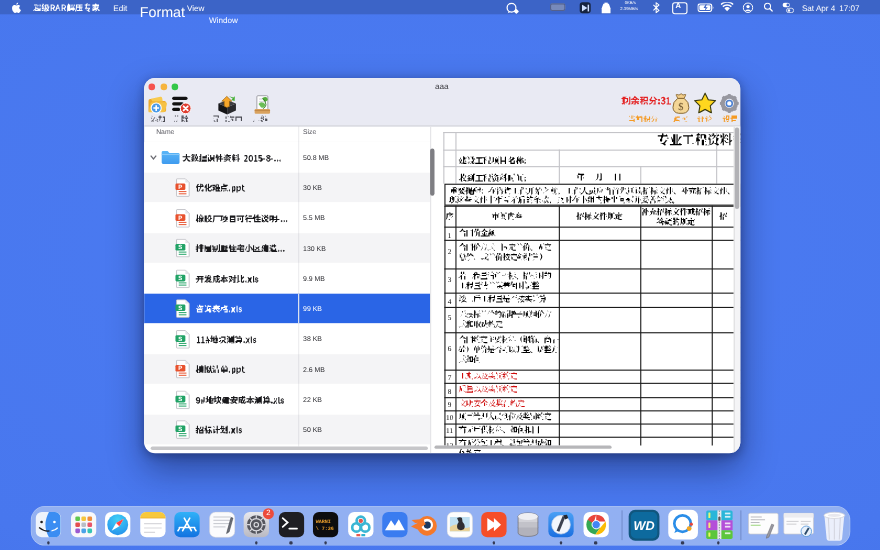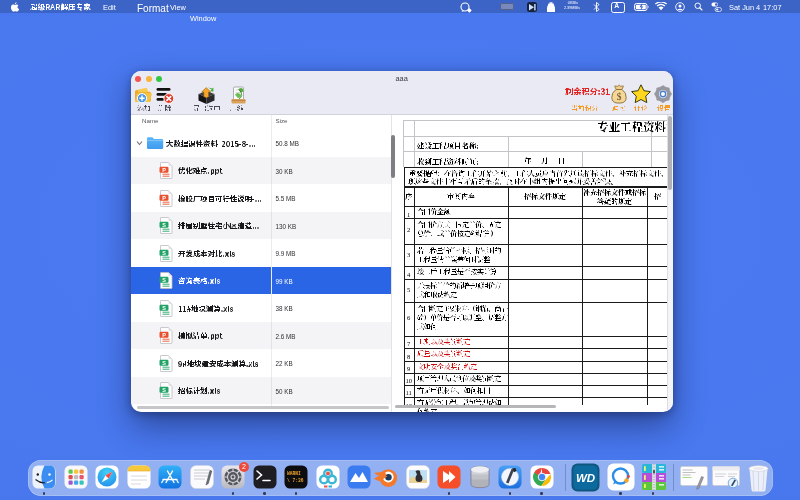--- a/index.html
+++ b/index.html
@@ -7,21 +7,21 @@
 .sp{position:absolute;white-space:pre}
 </style></head><body>
 <div class="abs" style="left:0;top:0;width:800px;height:13px;background:#3c64c7"></div>
 <svg class="abs" style="left:10px;top:2.2px" width="9" height="10" viewBox="0 0 12 14">
 <path fill="#fff" d="M8.2 2.2c.4-.5.7-1.2.6-1.9-.6.1-1.3.5-1.7 1-.4.4-.7 1.1-.6 1.8.7 0 1.3-.4 1.7-.9zM10.1 7.4c0-1.7 1.4-2.5 1.4-2.5-.8-1.1-2-1.3-2.4-1.3-1-.1-2 .6-2.5.6-.5 0-1.3-.6-2.2-.6C3.3 3.6 2.2 4.3 1.6 5.3.4 7.3 1.3 10.3 2.5 11.9c.6.8 1.3 1.7 2.2 1.7.9 0 1.2-.6 2.3-.6 1.1 0 1.4.6 2.3.6 1 0 1.6-.9 2.2-1.7.7-1 1-1.9 1-2 0 0-1.9-.7-2.4-2.5z"></path>
   </svg>
 <svg style="position:absolute;left:30.0px;top:1.0px;overflow:visible" width="62" height="13">
     <path d="M5 6H6V7H5ZM4 6V8H7V6ZM1 6C1 7 1 8 0 9C0 9 1 9 1 9C1 9 1 9 1 8C2 9 3 9 4 9H7C7 9 7 9 7 8C7 8 5 8 4 8C4 8 3 8 3 8V7H4V6H3V5H4V5C4 5 4 5 4 5C5 5 5 4 5 3H6C6 4 6 4 6 4C6 5 6 5 6 5C6 5 6 5 5 5C5 5 5 5 5 5C6 5 6 5 6 5C7 5 7 5 7 5C7 5 7 4 7 3C7 3 7 3 7 3H4V3H5C4 4 4 4 4 5V5H2V4H4V3H2V2H2V3H1V4H2V5H0V5H2V8C2 8 1 7 1 7C1 7 1 6 1 6ZM8 8 8 9C9 9 10 8 11 8C10 8 10 9 10 9C10 9 11 9 11 10C11 9 12 8 12 7C12 7 12 8 13 8C12 8 12 9 11 9C11 9 12 9 12 10C12 9 13 9 13 9C14 9 14 9 14 9C15 9 15 9 15 9C15 9 14 8 14 8C14 7 15 6 15 5L14 5L14 5H14C14 4 14 3 14 3H11V4H11C11 5 11 7 11 8L10 7C10 8 9 8 8 8ZM12 4H13C13 4 13 5 13 6H14C14 6 13 7 13 7C13 7 12 6 12 5C12 5 12 4 12 4ZM8 6C8 6 8 6 9 5C9 6 9 6 8 6C8 7 8 7 8 7C8 7 8 7 8 8C8 7 9 7 11 7C11 7 10 6 11 6L9 6C10 6 10 5 11 4L10 4C10 4 10 4 10 5L9 5C9 4 10 3 10 3L9 2C9 3 8 4 8 4C8 5 8 5 8 5C8 5 8 6 8 6ZM17 6V4H18C18 4 19 4 19 5C19 5 18 6 18 6ZM19 9H20L19 7C20 6 20 6 20 5C20 4 19 3 18 3H16V9H17V7H18ZM20 9H21L22 7H24L24 9H25L23 3H22ZM22 6 22 6C22 5 23 5 23 4H23C23 5 23 5 23 6L23 6ZM27 6V4H28C29 4 29 4 29 5C29 5 29 6 28 6ZM29 9H30L29 7C30 6 30 6 30 5C30 4 29 3 28 3H26V9H27V7H28ZM32 5V6H32V5ZM33 5H33V6H33ZM32 4C32 4 32 4 32 4H33C33 4 33 4 33 4ZM32 2C32 3 31 4 31 5C31 5 31 5 31 5V6C31 7 31 8 31 9C31 9 31 9 31 10C32 9 32 8 32 8H32V9H33V9C33 9 33 9 33 9C33 9 34 9 34 9C34 9 34 9 34 9V7C34 7 35 7 35 7C35 7 35 7 35 7H36V7H34V8H36V9H37V8H38V7H37V7H38V6H37V5H36V6H35C35 6 35 6 35 5L35 5C36 5 36 4 36 3H37C37 4 37 4 37 4C37 5 37 5 36 5C36 5 36 5 36 5C36 5 36 5 36 5C36 5 37 5 37 5C37 5 37 5 37 5C38 5 38 4 38 3C38 3 38 3 38 3H34V3H35C35 4 35 5 34 5V4H33C34 4 34 4 34 3L33 3L33 3H32C32 3 32 3 33 3ZM32 6V7H32C32 7 32 7 32 6V6ZM33 6H33V7H33ZM33 8H33V9C33 9 33 9 33 9L33 9ZM34 7V5C34 5 34 5 35 5L35 5C35 6 34 7 34 7ZM43 7C44 7 44 8 44 8L45 7C45 7 44 7 44 6ZM39 3V5C39 6 39 8 38 9C38 9 39 9 39 10C40 8 40 6 40 5V4H45V3ZM42 4V5H40V6H42V8H40V9H45V8H43V6H45V5H43V4ZM49 2 48 3H47V4H48L48 5H46V5H48C48 6 47 7 47 7L48 7H48H51C50 7 50 8 50 8C49 8 48 8 48 7L48 8C49 8 50 9 51 10L52 9C51 9 51 8 51 8C51 8 52 7 52 6L52 6L52 6H49L49 5H53V5H49L49 4H52V3H49L50 2ZM56 3C56 3 56 3 57 3H54V5H55V4H59V5H60V3H58C58 3 57 2 57 2ZM59 5C59 5 58 6 58 6C58 6 57 6 57 5C57 5 57 5 57 5H59V4H55V5H56C56 5 55 6 54 6C54 6 54 6 54 7C55 6 56 6 56 6C56 6 56 6 57 6C56 6 55 7 54 7C54 7 54 8 54 8C55 8 56 7 57 7C57 7 57 7 57 7C56 7 55 8 54 8C54 9 54 9 54 9C55 9 56 8 57 8C57 8 57 8 57 8C57 9 57 9 57 9C56 9 56 9 56 9C56 9 56 9 56 9C56 9 57 10 57 9C57 9 57 9 58 9C58 9 58 8 58 7L58 7C59 8 59 9 60 9C60 9 60 9 61 8C60 8 59 7 59 6C59 6 60 6 60 6Z" fill="#fff"></path>
   </svg>
 <span class="sp" style="left:103px;top:3.1px;font-size:7.4px;color:#fff">Edit</span>
-<span class="sp" style="left:137px;top:3.1px;font-size:10px;color:#fff">Format</span>
+<span class="sp" style="left:127px;top:3.1px;font-size:13px;color:#fff">Format</span>
 <span class="sp" style="left:170px;top:3.1px;font-size:7.4px;color:#fff">View</span>
 <span class="sp" style="left:190px;top:14px;font-size:7.4px;color:#fff">Window</span>
 <svg class="abs" style="left:459px;top:1.5px" width="13" height="11" viewBox="0 0 13 11">
 <circle cx="6" cy="5" r="4" fill="none" stroke="#fff" stroke-width="1.1"></circle>
 <path d="M3.5 8.5 L2.6 10 L5 9" fill="#fff"></path>
     <rect x="8.7" y="6.7" width="3.4" height="3.4" rx="0.6" fill="#fff" transform="rotate(45 10.4 8.4)"></rect>
   </svg>
 <div class="abs" style="left:500px;top:3.4px;width:14px;height:7px;border-radius:2px;background:rgba(130,145,185,.85);box-shadow:inset 0 0 0 1px rgba(60,70,110,.6)"></div>
 <div class="abs" style="left:527px;top:1.8px;width:10px;height:10px;border-radius:2.5px;background:#16233f"></div>
 <svg class="abs" style="left:529px;top:3.5px" width="7" height="7">
@@ -58,21 +58,21 @@
 <svg class="abs" style="left:694px;top:1.8px" width="9" height="9" viewBox="0 0 18 18">
 <circle cx="7.5" cy="7.5" r="5.5" fill="none" stroke="#fff" stroke-width="1.9"></circle>
 <line x1="11.5" y1="11.5" x2="16" y2="16" stroke="#fff" stroke-width="2.2" stroke-linecap="round"></line>
   </svg>
 <svg class="abs" style="left:711px;top:1.5px" width="11" height="10" viewBox="0 0 22 20">
 <rect x="1" y="1" width="13" height="8" rx="4" fill="#fff"></rect>
     <circle cx="10.5" cy="5" r="2.6" fill="#3c64c7"></circle>
 <rect x="8" y="11" width="13" height="8" rx="4" fill="none" stroke="#fff" stroke-width="1.4"></rect>
     <circle cx="12.5" cy="15" r="2.2" fill="#fff"></circle>
   </svg>
-<span class="sp" style="left:729px;top:2.9px;font-size:7.4px;color:#fff">Sat Jun 4</span>
+<span class="sp" style="left:729px;top:2.9px;font-size:7.4px;color:#fff">Sat Apr 4</span>
 <span class="sp" style="left:763px;top:2.9px;font-size:7.4px;color:#fff">17:07</span>
 <div class="abs" style="left:130.5px;top:71px;width:542.5px;height:341px;border-radius:10px;
 background:#fff;box-shadow:0 14px 32px 0 rgba(10,18,55,.46),0 2px 9px rgba(0,0,25,.3);overflow:hidden">
     <div class="abs" style="left:0;top:0;width:542.5px;height:43px;background:#e9eaf3;border-bottom:1px solid #d2d3da"></div>
     <div class="abs" style="left:4.7px;top:5.2px;width:6px;height:6px;border-radius:50%;background:#f6534e"></div>
     <div class="abs" style="left:15.2px;top:5.2px;width:6px;height:6px;border-radius:50%;background:#f6b43e"></div>
     <div class="abs" style="left:25.8px;top:5.2px;width:6px;height:6px;border-radius:50%;background:#33c748"></div>
     <span class="sp" style="left:265px;top:2.8px;font-size:7.4px;color:#3b3b40">aaa</span>
     <svg class="abs" style="left:3.5px;top:16px" width="19" height="17" viewBox="0 0 19 17">
 <path d="M1 4.5 q0-1.5 1.5-1.5 h4 l1.5 1.8 h7.5 q1.5 0 1.5 1.5 v7 q0 1.5-1.5 1.5 h-13 q-1.5 0-1.5-1.5z" fill="#eca92c"></path>

